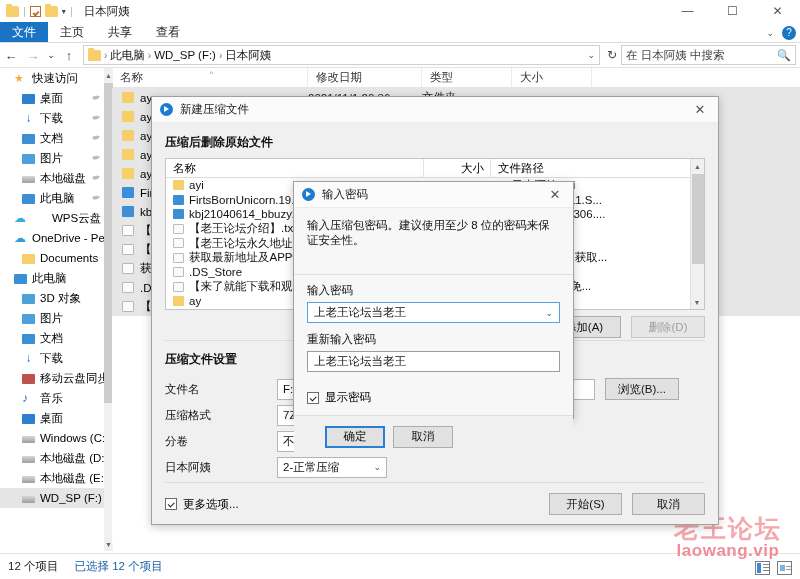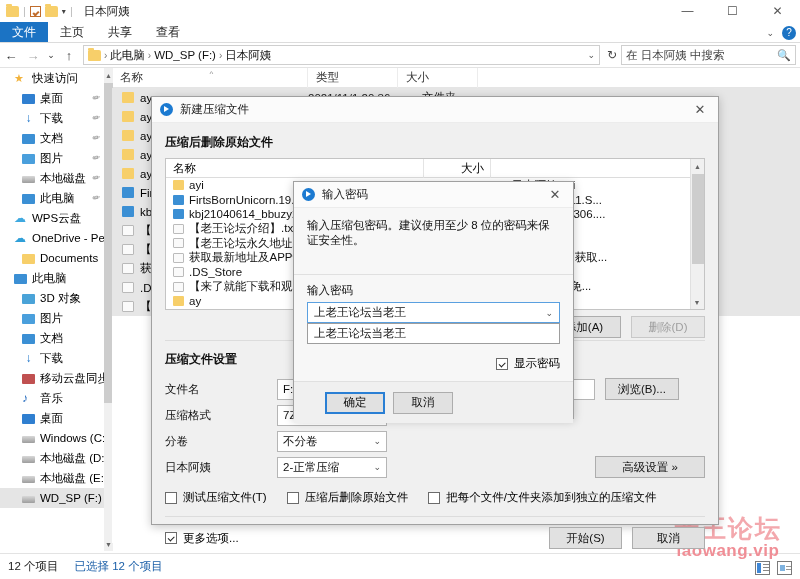--- a/index.html
+++ b/index.html
@@ -229,20 +229,23 @@
       <span>在 日本阿姨 中搜索</span>
       <span class="mag">🔍</span>
     </div>
   </div>
 
   <div class="colheaders">
     <div class="ch" style="width:196px;">
       <span>名称</span>
       <span class="sortcaret">^</span>
     </div>
+    <div class="ch" style="width:114px;">
+      <span>修改日期</span>
+    </div>
     <div class="ch" style="width:90px;">
       <span>类型</span>
     </div>
     <div class="ch" style="width:80px;">
       <span>大小</span>
     </div>
   </div>
 
   <div class="sidebar" id="sidebar">
       <div class="side-item">
@@ -274,21 +277,21 @@
         <span style="overflow: hidden;">本地磁盘 (D:)</span>
         <span class="pin">✐</span>
       </div>
       <div class="side-item indent1">
         <span class="side-ico" style="background: rgb(59, 143, 212); height: 10px; margin-top: 1px; border-radius: 1px;"></span>
         <span style="overflow: hidden;">此电脑</span>
         <span class="pin">✐</span>
       </div>
       <div class="side-item">
         <span class="side-ico" style="color: rgb(63, 169, 224); font-size: 12px; line-height: 13px;">☁</span>
-        <span style="overflow: hidden;">WPS云盘</span>
+        <span style="overflow: hidden; margin-left: 20px;">WPS云盘</span>
       </div>
       <div class="side-item">
         <span class="side-ico" style="color: rgb(47, 159, 216); font-size: 12px; line-height: 13px;">☁</span>
         <span style="overflow: hidden;">OneDrive - Pers...</span>
       </div>
       <div class="side-item indent1">
         <span class="side-ico" style="background: rgb(247, 207, 106); border-radius: 1px; height: 10px; margin-top: 1px;"></span>
         <span style="overflow: hidden;">Documents</span>
       </div>
       <div class="side-item">
@@ -420,20 +423,21 @@
       <span>新建压缩文件</span>
       <span class="dlg-x">✕</span>
     </div>
     <div class="cz-body">
       <div class="cz-h">压缩后删除原始文件</div>
 
       <div class="cz-listwrap">
         <div class="cz-lhead">
           <div class="c1">名称</div>
           <div class="c2">大小</div>
+          <div class="c3">文件路径</div>
         </div>
         <div class="cz-rows" id="czrows">
             <div class="cz-row">
               <div class="c1">
                 <span style="width: 11px; height: 10px; flex: 0 0 11px; display: inline-block; border-radius: 1px; background: rgb(247, 207, 106);"></span>
                 <span>ayi</span>
               </div>
               <div class="c2">3.00 GB</div>
               <div class="c3">F:\日本阿姨\ayi</div>
             </div>
@@ -540,37 +544,22 @@
           <span class="sel-caret">⌄</span>
         </div>
       </div>
 
       <div class="frow2">
         <div class="flabel">日本阿姨</div>
         <div class="fselect" style="width:110px;">
           <span>2-正常压缩</span>
           <span class="sel-caret">⌄</span>
         </div>
-        <div class="btn" style="width:110px;margin-left:auto;">高级设置 »</div>
-      </div>
-
-      <div style="display:flex;align-items:center;gap:20px;padding:10px 0 9px 0;">
-        <div class="cbrow">
-          <span class="cb"></span>
-          <span>测试压缩文件(T)</span>
-        </div>
-        <div class="cbrow">
-          <span class="cb"></span>
-          <span>压缩后删除原始文件</span>
-        </div>
-        <div class="cbrow">
-          <span class="cb"></span>
-          <span>把每个文件/文件夹添加到独立的压缩文件</span>
-        </div>
-      </div>
+      </div>
+
       <div class="hr"></div>
 
       <div style="display:flex;align-items:center;padding-top:10px;">
         <div class="cbrow">
           <span class="cb on"></span>
           <span>更多选项...</span>
         </div>
         <div style="margin-left:auto;display:flex;gap:10px;">
           <div class="btn" style="width:73px;">开始(S)</div>
           <div class="btn" style="width:73px;">取消</div>
@@ -587,22 +576,23 @@
     </div>
     <div class="pw-body">
       <div>输入压缩包密码。建议使用至少 8 位的密码来保证安全性。</div>
     </div>
     <div class="pw-mid">
       <div class="pw-lbl">输入密码</div>
       <div class="pw-combo">
         <span>上老王论坛当老王</span>
         <span class="sel-caret">⌄</span>
       </div>
+      <div class="pw-lbl" style="margin-top:9px;">重新输入密码</div>
       <div class="pw-input">上老王论坛当老王</div>
-      <div class="cbrow" style="margin-top:12px;justify-content:flex-end;">
+      <div class="cbrow" style="margin-top:18px;">
         <span class="cb on"></span>
         <span>显示密码</span>
       </div>
     </div>
     <div class="pw-foot">
       <div class="btn default" style="width:60px;margin-left:18px;">确定</div>
       <div class="btn" style="width:60px;">取消</div>
     </div>
   </div>
 

